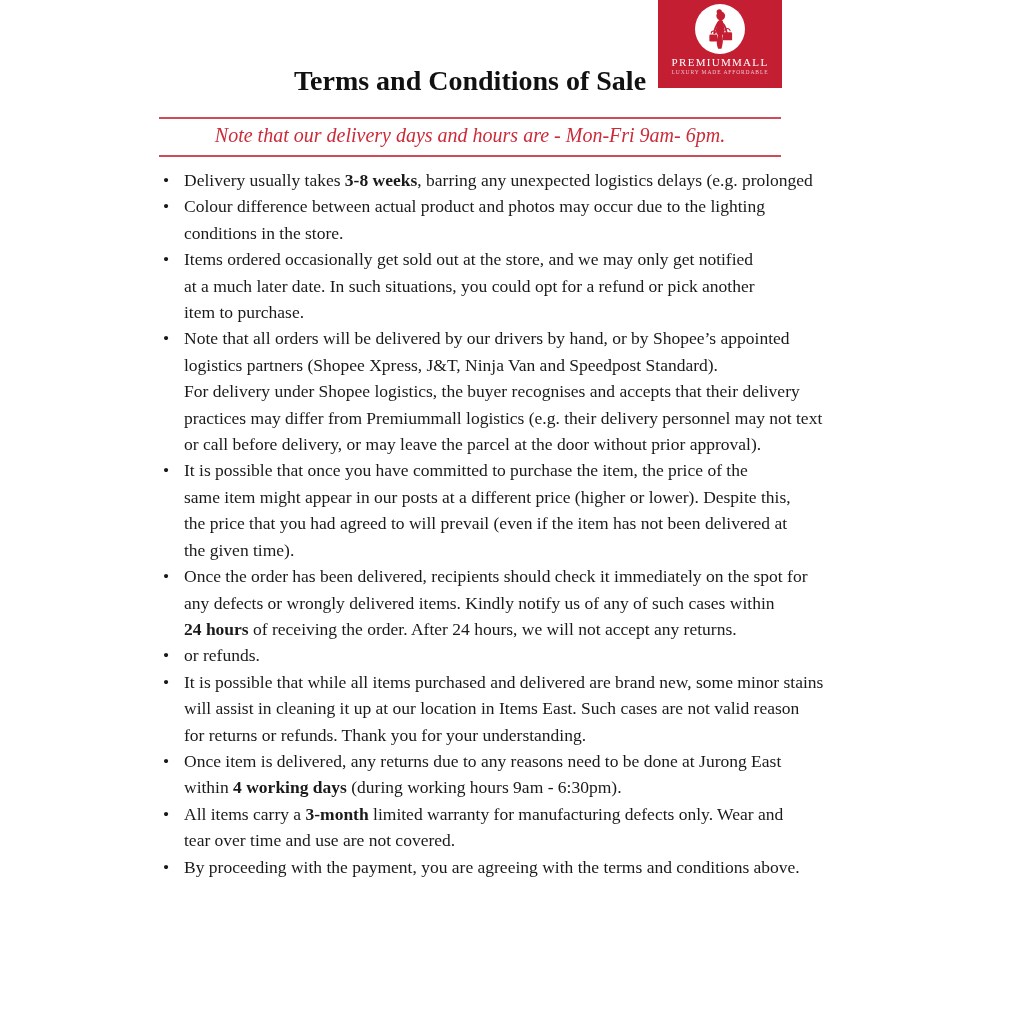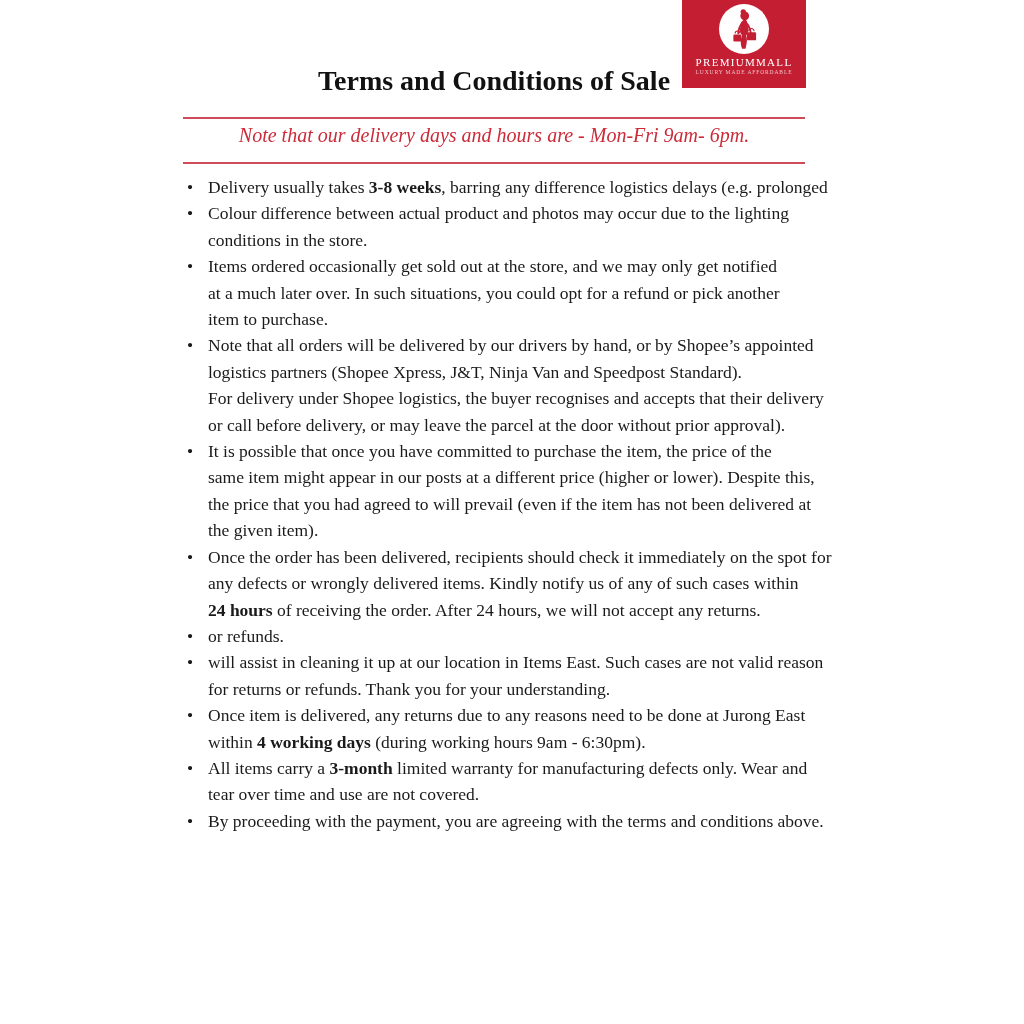--- a/index.html
+++ b/index.html
@@ -14,21 +14,20 @@
     font-family: "Liberation Serif", "DejaVu Serif", serif;
     color: #1a1a1a;
     overflow: hidden;
   }
   .page {
     position: relative;
     width: 940px;
     height: 1024px;
     padding-top: 64px;
     box-sizing: border-box;
-    margin-left: 24px;
   }
   
   .logo {
     position: absolute;
     top: 0;
     right: 158px;
     width: 124px;
     height: 88px;
     background: #C41E33;
     display: flex;
@@ -68,21 +67,21 @@
     font-size: 28px;
     line-height: 34px;
     font-weight: bold;
     color: #111111;
   }
   
   .note-bar {
     margin: 19px 159px 0 159px;
     border-top: 2px solid #CE4C59;
     border-bottom: 2px solid #CE4C59;
-    padding: 4px 0 15px 0;
+    padding: 4px 0 8px 0;
     text-align: center;
   }
   .note-text {
     color: #CB2B39;
     font-style: italic;
     font-size: 20px;
     line-height: 24px;
   }
   
   .terms {
@@ -138,59 +137,61 @@
 
   <h1 class="title">Terms and Conditions of Sale</h1>
 
   <div class="note-bar">
     <span class="note-text">Note that our delivery days and hours are - Mon-Fri 9am- 6pm.</span>
   </div>
 
   <ul class="terms">
       <li class="term">
         <span class="dot">•</span>
-        <div class="line"><span>Delivery usually takes </span><span class="bold">3-8 weeks</span><span>, barring any difference logistics delays (e.g. prolonged</span></div>
+        <div class="line"><span>Delivery usually takes </span><span class="bold">3-8 weeks</span><span>, barring any unexpected logistics delays (e.g. prolonged</span></div>
       </li>
       <li class="term">
         <span class="dot">•</span>
         <div class="line"><span>Colour difference between actual product and photos may occur due to the lighting</span></div>
         <div class="line"><span>conditions in the store.</span></div>
       </li>
       <li class="term">
         <span class="dot">•</span>
         <div class="line"><span>Items ordered occasionally get sold out at the store, and we may only get notified</span></div>
-        <div class="line"><span>at a much later over. In such situations, you could opt for a refund or pick another</span></div>
+        <div class="line"><span>at a much later date. In such situations, you could opt for a refund or pick another</span></div>
         <div class="line"><span>item to purchase.</span></div>
       </li>
       <li class="term">
         <span class="dot">•</span>
         <div class="line"><span>Note that all orders will be delivered by our drivers by hand, or by Shopee’s appointed</span></div>
         <div class="line"><span>logistics partners (Shopee Xpress, J&amp;T, Ninja Van and Speedpost Standard).</span></div>
         <div class="line"><span>For delivery under Shopee logistics, the buyer recognises and accepts that their delivery</span></div>
+        <div class="line"><span>practices may differ from Premiummall logistics (e.g. their delivery personnel may not text</span></div>
         <div class="line"><span>or call before delivery, or may leave the parcel at the door without prior approval).</span></div>
       </li>
       <li class="term">
         <span class="dot">•</span>
         <div class="line"><span>It is possible that once you have committed to purchase the item, the price of the</span></div>
         <div class="line"><span>same item might appear in our posts at a different price (higher or lower). Despite this,</span></div>
         <div class="line"><span>the price that you had agreed to will prevail (even if the item has not been delivered at</span></div>
-        <div class="line"><span>the given item).</span></div>
+        <div class="line"><span>the given time).</span></div>
       </li>
       <li class="term">
         <span class="dot">•</span>
         <div class="line"><span>Once the order has been delivered, recipients should check it immediately on the spot for</span></div>
         <div class="line"><span>any defects or wrongly delivered items. Kindly notify us of any of such cases within</span></div>
         <div class="line"><span class="bold">24 hours</span><span> of receiving the order. After 24 hours, we will not accept any returns.</span></div>
       </li>
       <li class="term">
         <span class="dot">•</span>
         <div class="line"><span>or refunds.</span></div>
       </li>
       <li class="term">
         <span class="dot">•</span>
+        <div class="line"><span>It is possible that while all items purchased and delivered are brand new, some minor stains</span></div>
         <div class="line"><span>will assist in cleaning it up at our location in Items East. Such cases are not valid reason</span></div>
         <div class="line"><span>for returns or refunds. Thank you for your understanding.</span></div>
       </li>
       <li class="term">
         <span class="dot">•</span>
         <div class="line"><span>Once item is delivered, any returns due to any reasons need to be done at Jurong East</span></div>
         <div class="line"><span>within </span><span class="bold">4 working days</span><span> (during working hours 9am - 6:30pm).</span></div>
       </li>
       <li class="term">
         <span class="dot">•</span>

